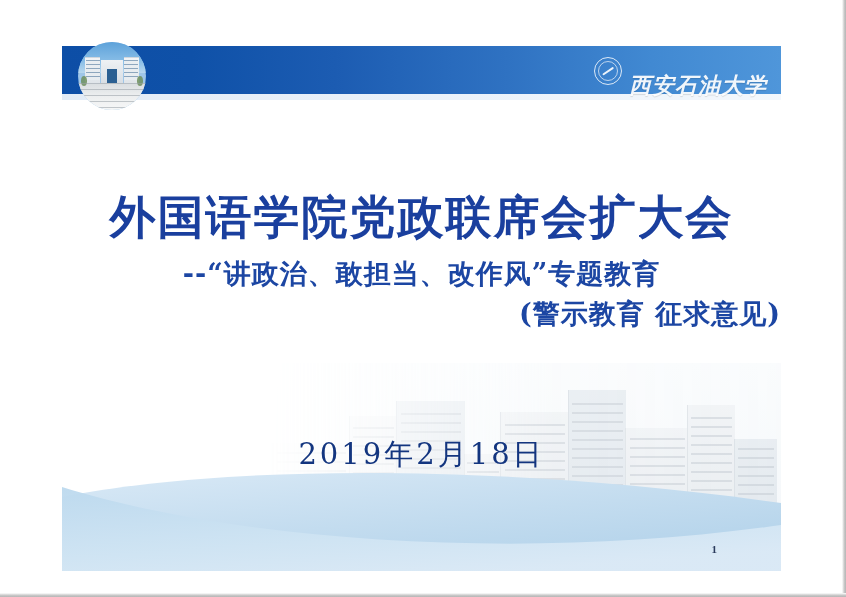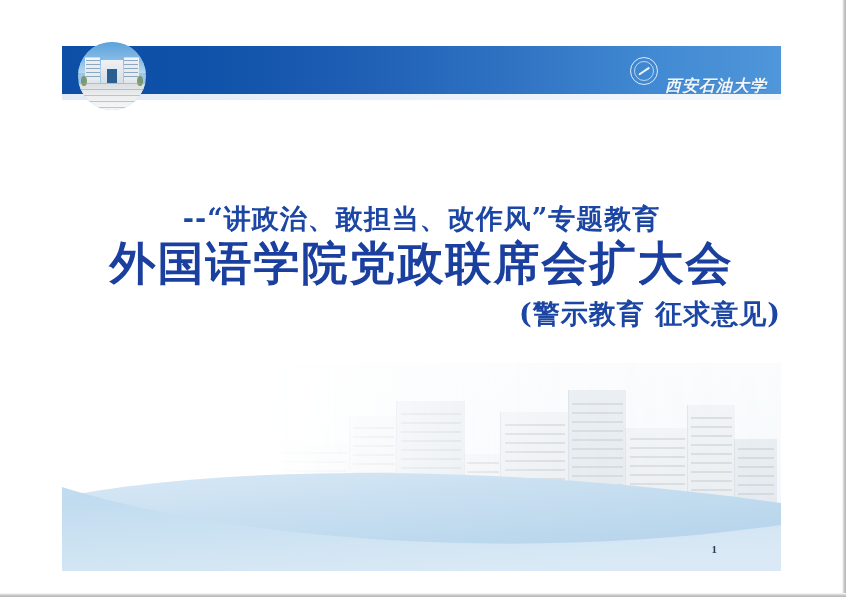--- a/index.html
+++ b/index.html
@@ -168,21 +168,21 @@
     position: absolute;
     left: 50%; top: 50%;
     width: 13px; height: 1.6px;
     background: rgba(255,255,255,.9);
     transform: translate(-50%,-50%) rotate(-34deg);
     border-radius: 1px;
   }
   #logo-wordmark {
     color: rgba(255,255,255,.93);
     font-family: Liberation Serif, serif;
-    font-size: 16px;
+    font-size: 22px;
     font-weight: 700;
     font-style: italic;
     letter-spacing: 1px;
     white-space: nowrap;
     text-shadow: 0 1px 1px rgba(0,0,0,.12);
     margin-top: 30px;
   }
 
   
   #bg-photo {
@@ -379,22 +379,23 @@
       <div class="bld-c"></div>
       <div class="win-l"></div>
       <div class="win-r"></div>
       <div class="entry"></div>
       <div class="tree-l"></div>
       <div class="tree-r"></div>
       <div class="plaza-lines"></div>
     </div>
 
     <div id="title-block">
+      <div id="slide-title">外国语学院党政联席会扩大会</div>
       <div id="slide-subtitle-1">--“讲政治、敢担当、改作风”专题教育</div>
-      <div id="slide-title">外国语学院党政联席会扩大会</div>
       <div id="slide-subtitle-2">(警示教育  征求意见)</div>
     </div>
 
+    <div id="slide-date">2019年2月18日</div>
 
     <div id="page-number">1</div>
 
   </div>
 </div>
 
 </body></html>

